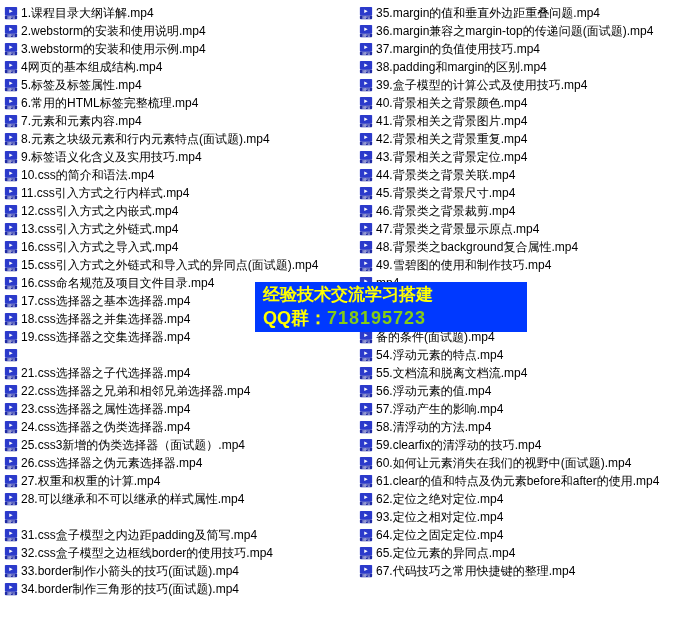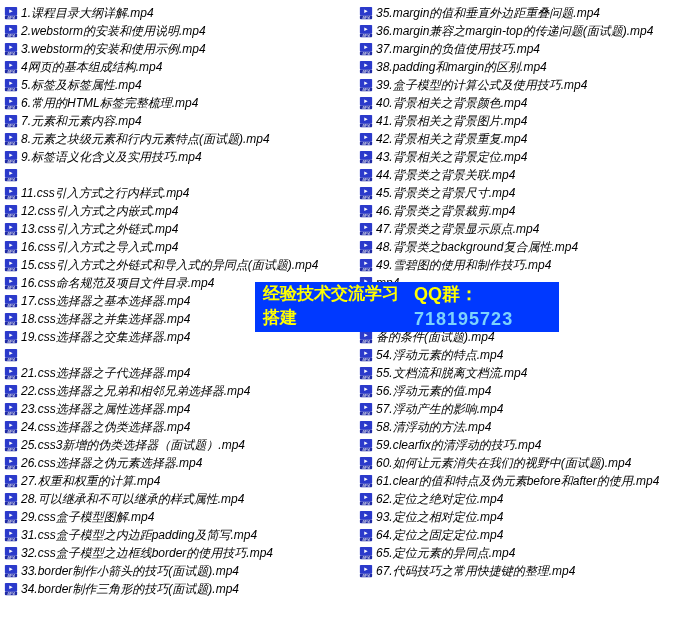--- a/index.html
+++ b/index.html
@@ -8,21 +8,20 @@
     font-family: "Microsoft YaHei", sans-serif;
     font-size: 12px;
     background: #ffffff;
     width: 700px;
     box-sizing: border-box;
     position: relative;
   }
   .grid {
     display: flex;
     gap: 18px;
-    font-style: italic;
   }
   .col {
     flex: 1;
   }
   .file-item {
     display: flex;
     align-items: center;
     height: 18px;
     cursor: pointer;
   }
@@ -35,38 +34,38 @@
   }
   .mp4-icon svg { display:block; }
   .file-name {
     white-space: nowrap;
     color: #000000;
   }
   .watermark {
     position: absolute;
     left: 255px;
     top: 282px;
-    width: 304px;
+    width: 272px;
     height: 50px;
     background: #0039ff;
     color: #ffff00;
     font-weight: bold;
     font-size: 17px;
     display: flex;
-    flex-direction: row;
+    flex-direction: column;
     justify-content: center;
     padding-left: 8px;
     box-sizing: border-box;
     line-height: 1.4;
   }
   .watermark .w2 {
     color: #ffff00;
     font-size: 18px;
   }
-  .watermark .wnum { color:#7dd3fc; letter-spacing:1px;}
+  .watermark .wnum { color:#84cc16; letter-spacing:1px;}
 </style>
 </head>
 <body>
 
 <div class="grid">
   <div class="col" id="col-left">
       <div class="file-item">
         <span class="mp4-icon">
           <svg viewBox="0 0 16 16" width="14" height="14">
             <rect x="1" y="1" width="14" height="10" rx="1" fill="#2b3acb"></rect>
@@ -167,20 +166,21 @@
       </div>
       <div class="file-item">
         <span class="mp4-icon">
           <svg viewBox="0 0 16 16" width="14" height="14">
             <rect x="1" y="1" width="14" height="10" rx="1" fill="#2b3acb"></rect>
             <polygon points="6,4 6,8 10,6" fill="#ffffff"></polygon>
             <rect x="1" y="11" width="14" height="4" rx="1" fill="#1f2aa5"></rect>
             <text x="8" y="14.5" font-size="4" fill="#fff" text-anchor="middle" font-family="sans-serif">MP4</text>
           </svg>
         </span>
+        <span class="file-name">10.css的简介和语法.mp4</span>
       </div>
       <div class="file-item">
         <span class="mp4-icon">
           <svg viewBox="0 0 16 16" width="14" height="14">
             <rect x="1" y="1" width="14" height="10" rx="1" fill="#2b3acb"></rect>
             <polygon points="6,4 6,8 10,6" fill="#ffffff"></polygon>
             <rect x="1" y="11" width="14" height="4" rx="1" fill="#1f2aa5"></rect>
             <text x="8" y="14.5" font-size="4" fill="#fff" text-anchor="middle" font-family="sans-serif">MP4</text>
           </svg>
         </span>
@@ -374,21 +374,20 @@
       </div>
       <div class="file-item">
         <span class="mp4-icon">
           <svg viewBox="0 0 16 16" width="14" height="14">
             <rect x="1" y="1" width="14" height="10" rx="1" fill="#2b3acb"></rect>
             <polygon points="6,4 6,8 10,6" fill="#ffffff"></polygon>
             <rect x="1" y="11" width="14" height="4" rx="1" fill="#1f2aa5"></rect>
             <text x="8" y="14.5" font-size="4" fill="#fff" text-anchor="middle" font-family="sans-serif">MP4</text>
           </svg>
         </span>
-        <span class="file-name">29.css盒子模型图解.mp4</span>
       </div>
       <div class="file-item">
         <span class="mp4-icon">
           <svg viewBox="0 0 16 16" width="14" height="14">
             <rect x="1" y="1" width="14" height="10" rx="1" fill="#2b3acb"></rect>
             <polygon points="6,4 6,8 10,6" fill="#ffffff"></polygon>
             <rect x="1" y="11" width="14" height="4" rx="1" fill="#1f2aa5"></rect>
             <text x="8" y="14.5" font-size="4" fill="#fff" text-anchor="middle" font-family="sans-serif">MP4</text>
           </svg>
         </span>

